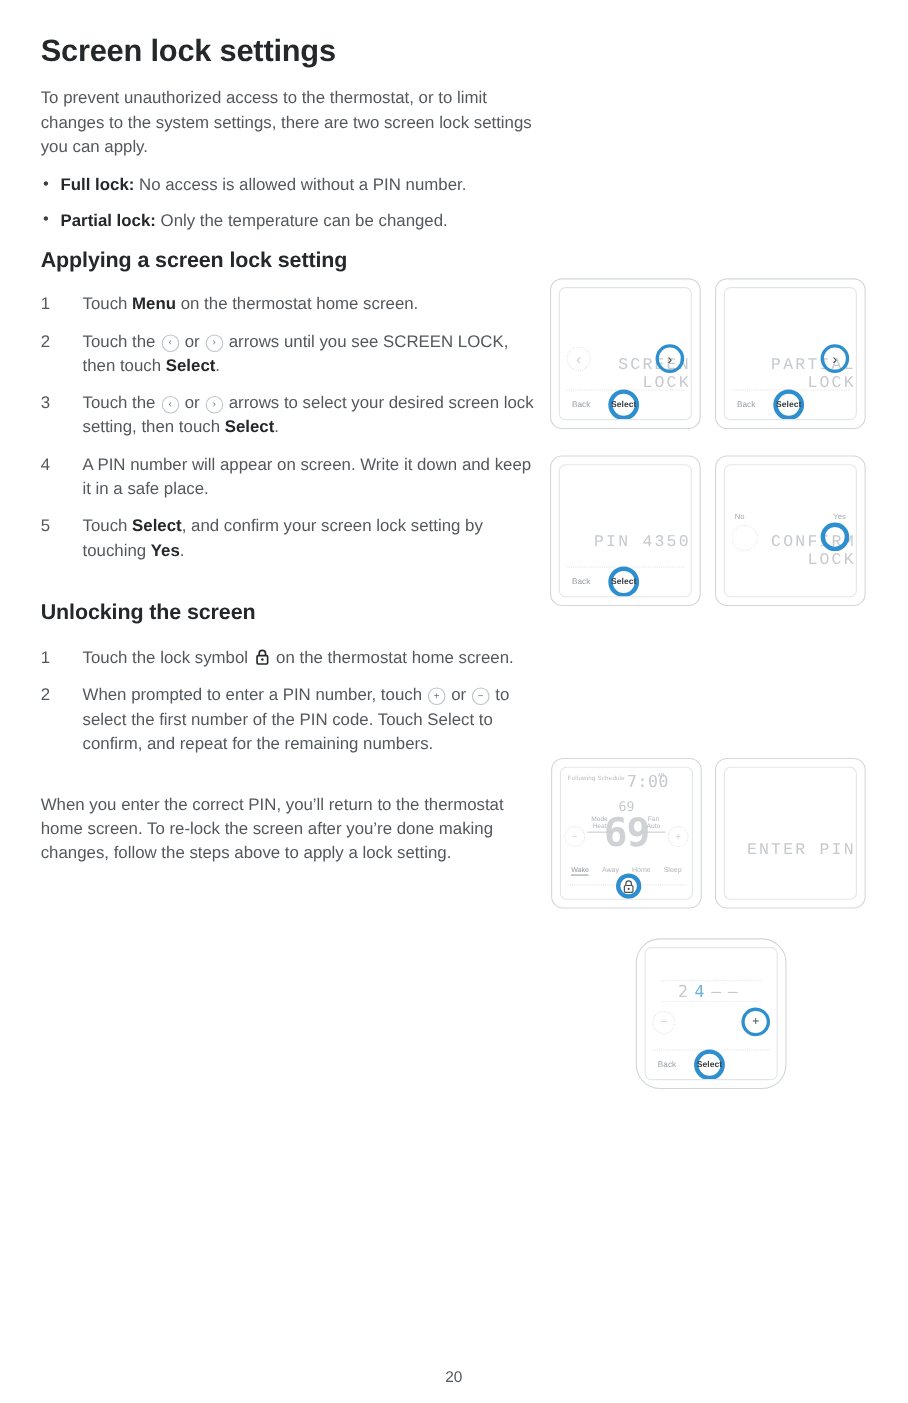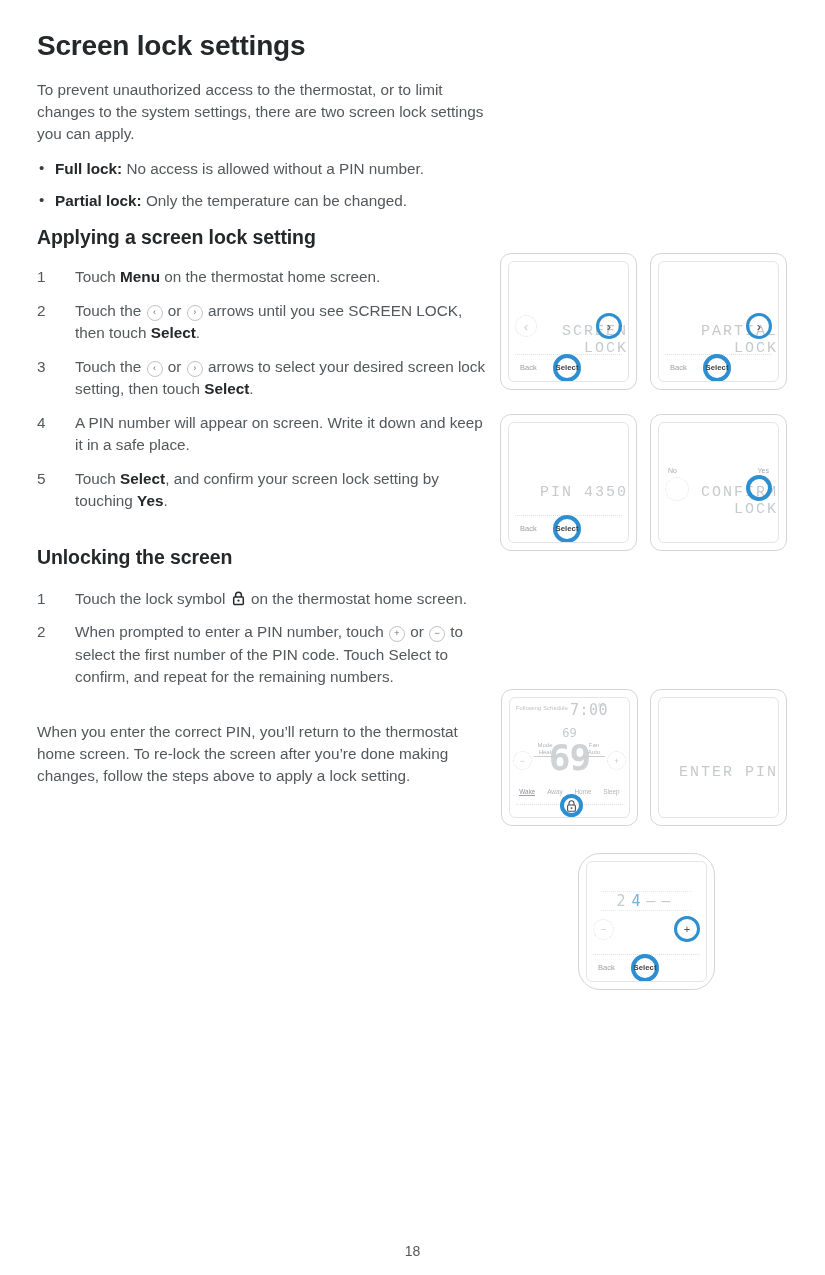--- a/index.html
+++ b/index.html
@@ -437,14 +437,14 @@
       <div class="arrow-circle arrow-dim" style="left:6px;top:57px;width:21px;height:21px;font-size:10px">−</div>
       <div class="arrow-circle arrow-hl" style="right:6px;top:54px;width:26px;height:26px;font-size:11px">+</div>
 
       <div class="divider" style="top:92px"></div>
       <div class="lbl-back" style="top:101px">Back</div>
       <div class="hi-ring" style="left:44px;top:92px;width:28px;height:28px;"></div>
       <div class="lbl-select" style="left:44px;top:101px;width:28px;">Select</div>
     </div>
   </div>
 
-  <div class="pagenum">18</div>
+  <div class="pagenum">20</div>
 </div>
 
 </body></html>

